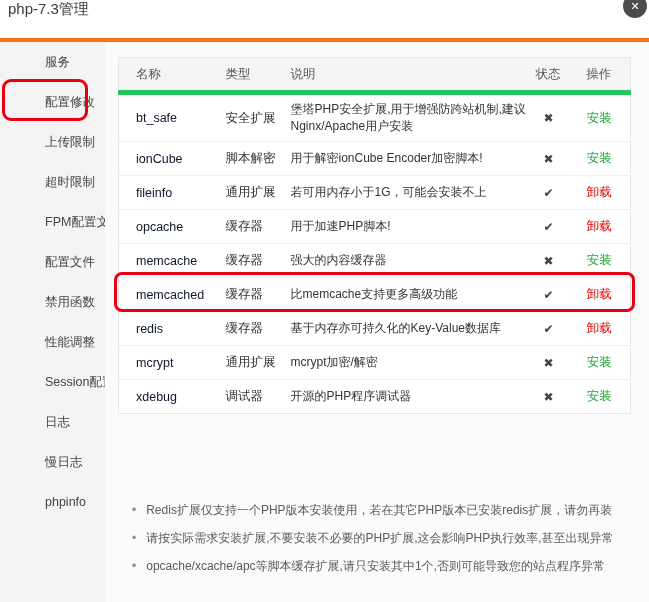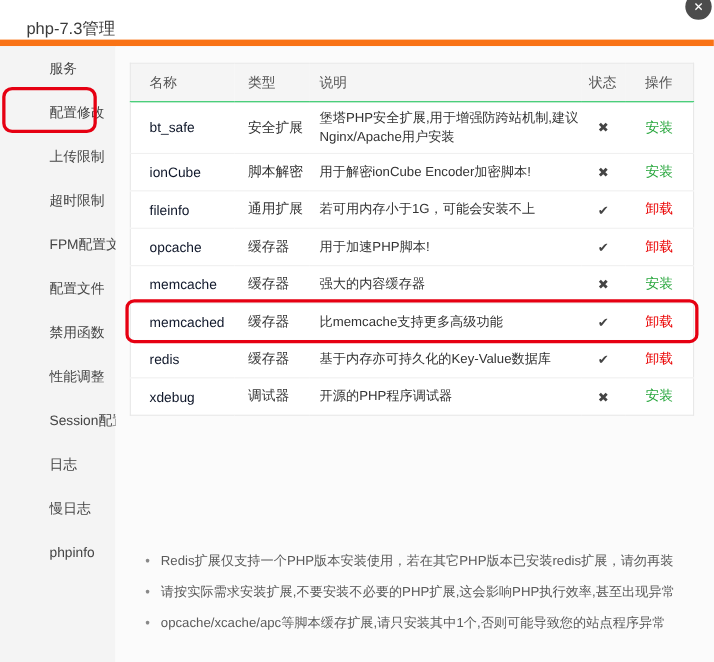--- a/index.html
+++ b/index.html
@@ -9,22 +9,22 @@
     width:649px; height:602px; overflow:hidden; background:#fff;
     font-family:"Liberation Sans", sans-serif; color:#333;
   }
   .window { position:relative; width:649px; height:602px; overflow:hidden; background:#fff; }
 
   
   .top-strip { position:absolute; top:0; left:140px; width:432px; height:2px; background:#9a9a9a; }
   .top-strip-green { position:absolute; top:0; left:572px; width:18px; height:3px; background:var(--green); }
 
   .titlebar {
-    position:relative; height:42px; background:#fff; border-bottom:6px solid #f97316;
-    display:flex; align-items:flex-end; padding-left:24px;
+    position:relative; height:42px; background:#fff; border-bottom:4px solid #f97316;
+    display:flex; align-items:flex-start; padding-left:8px;
   }
   .title { font-size:15px; color:#3a3a3a; }
 
   .close-btn {
     position:absolute; top:-6px; right:2px; width:24px; height:24px; border-radius:50%;
     background:#4c4c4c; color:#fff; display:flex; align-items:center; justify-content:center;
     font-size:11px; z-index:20; cursor:pointer;
   }
 
   .layout { display:flex; height:560px; }
@@ -43,21 +43,21 @@
   .content { position:relative; flex:1; background:#fbfbfb; }
 
   table.ext-table {
     position:absolute; top:15px; left:13px; width:512px;
     border-collapse:collapse; background:#fff; table-layout:fixed;
     border:1px solid #e8e8e8;
   }
   .ext-table thead tr { background:#f5f5f5; height:35px; }
   .ext-table th {
     font-weight:normal; font-size:12.5px; color:#555; text-align:left;
-    border-bottom:1px solid #22c55e;
+    border-bottom:5px solid #22c55e;
   }
   .ext-table tbody tr { height:34px; border-top:1px solid #f0f0f0; }
   .ext-table tbody tr:first-child { border-top:none; }
   .col-name  { width:94px; }
   .col-type  { width:68px; }
   .col-desc  { width:248px; }
   .col-status{ width:40px; }
   .col-action{ width:62px; }
   .cell-name   { padding-left:17px; font-size:12.5px; color:#0f172a; }
   .cell-type   { padding-left:13px; font-size:12.5px; color:#333; }
@@ -176,20 +176,27 @@
               <td class="cell-action"><span class="action-link" style="color: rgb(234, 0, 0);">卸载</span></td>
             </tr>
             <tr>
               <td class="cell-name">redis</td>
               <td class="cell-type">缓存器</td>
               <td class="cell-desc">基于内存亦可持久化的Key-Value数据库</td>
               <td class="cell-status"><span class="status-icon">✔</span></td>
               <td class="cell-action"><span class="action-link" style="color: rgb(234, 0, 0);">卸载</span></td>
             </tr>
             <tr>
+              <td class="cell-name">mcrypt</td>
+              <td class="cell-type">通用扩展</td>
+              <td class="cell-desc">mcrypt加密/解密</td>
+              <td class="cell-status"><span class="status-icon">✖</span></td>
+              <td class="cell-action"><span class="action-link" style="color: rgb(39, 166, 60);">安装</span></td>
+            </tr>
+            <tr>
               <td class="cell-name">xdebug</td>
               <td class="cell-type">调试器</td>
               <td class="cell-desc">开源的PHP程序调试器</td>
               <td class="cell-status"><span class="status-icon">✖</span></td>
               <td class="cell-action"><span class="action-link" style="color: rgb(39, 166, 60);">安装</span></td>
             </tr>
           </tbody>
       </table>
       <div class="row-annotation" style="top: 230px; height: 40px;"></div>
       <ul class="notes" style="top: 454px;">

